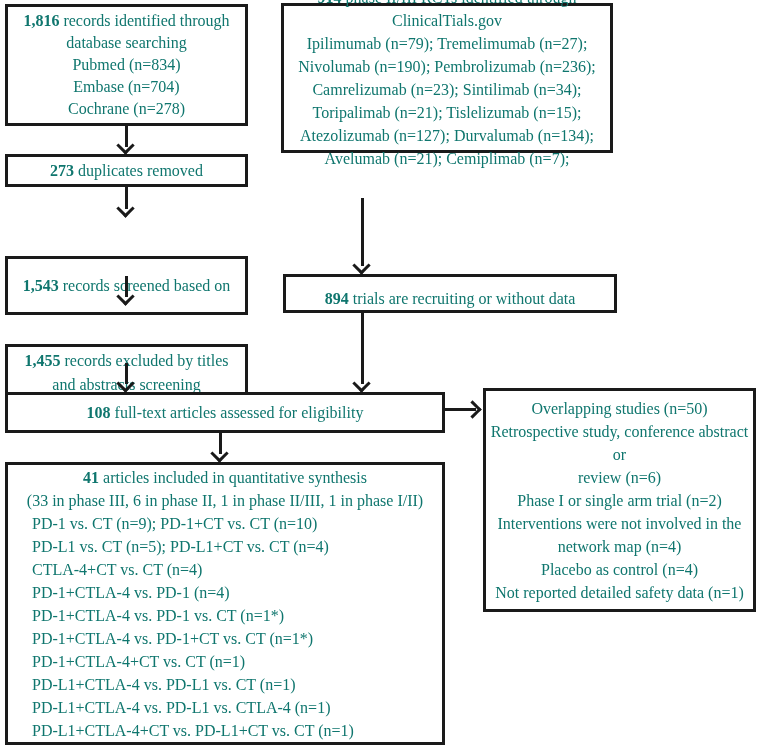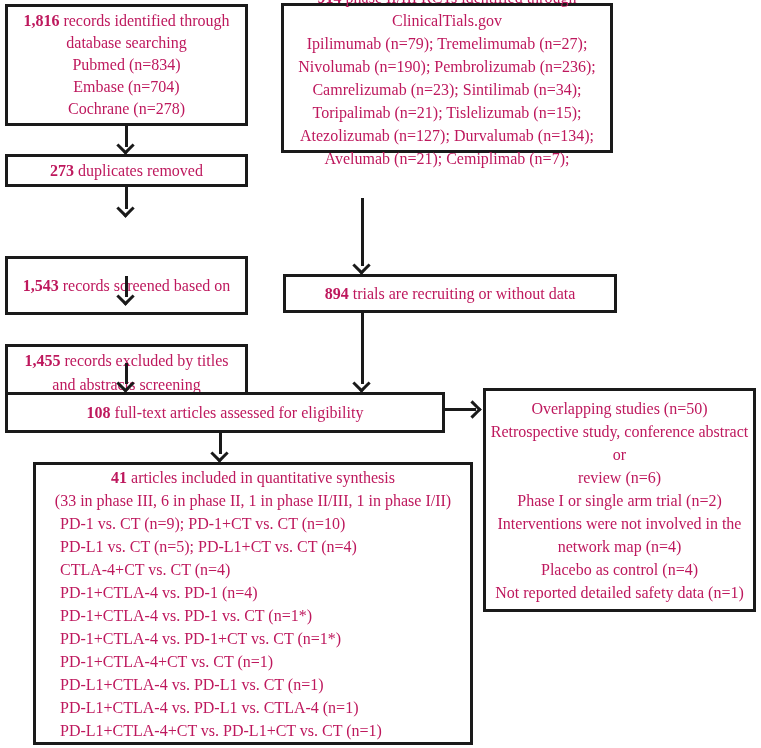--- a/index.html
+++ b/index.html
@@ -1,21 +1,21 @@
 <!DOCTYPE html>
 <html><head>
 <meta charset="utf-8">
 <style>
   html,body{margin:0;padding:0;background:#ffffff;}
   #canvas{
     position:relative;
     width:761px;height:748px;
     background:#ffffff;
     font-family:"Liberation Serif","DejaVu Serif",serif;
-    color:#be185d;
+    color:#0f766e;
     overflow:hidden;
   }
   .box{
     position:absolute;
     border:3px solid #1a1a1a;
     background:#ffffff;
     box-sizing:border-box;
     display:flex;
     flex-direction:column;
     justify-content:center;
@@ -74,40 +74,40 @@
 
   <div class="box lh24" style="left:5px;top:217px;width:243px;height:59px;">
     <div><span class="num">1,543</span><span> records screened based on</span></div>
   </div>
 
   <div class="box lh24" style="left:5px;top:305px;width:243px;height:58px;align-items:center;">
     <div><span class="num">1,455</span><span> records excluded by titles</span></div>
     <div>and abstracts screening</div>
   </div>
 
-  <div class="box" style="left:283px;top:274px;width:334px;height:39px;">
+  <div class="box" style="left:283px;top:274px;width:334px;height:39px;justify-content:flex-end;">
     <div><span class="num">894</span><span> trials are recruiting or without data</span></div>
   </div>
 
   <div class="box" style="left:5px;top:392px;width:440px;height:41px;">
     <div><span class="num">108</span><span> full-text articles assessed for eligibility</span></div>
   </div>
 
   <div class="box lh23" style="left:483px;top:388px;width:273px;height:224px;">
     <div>Overlapping studies (n=50)</div>
     <div>Retrospective study, conference abstract or</div>
     <div>review (n=6)</div>
     <div>Phase I or single arm trial (n=2)</div>
     <div>Interventions were not involved in the</div>
     <div>network map (n=4)</div>
     <div>Placebo as control (n=4)</div>
     <div>Not reported detailed safety data (n=1)</div>
   </div>
 
-  <div class="box lh23 left-list" style="left:5px;top:462px;width:440px;height:283px;margin-left:28px;">
+  <div class="box lh23 left-list" style="left:5px;top:462px;width:440px;height:283px;">
     <div><span class="num">41</span><span> articles included in quantitative synthesis</span></div>
     <div>(33 in phase III, 6 in phase II, 1 in phase II/III, 1 in phase I/II)</div>
     <div class="list-line">PD-1 vs. CT (n=9); PD-1+CT vs. CT (n=10)</div>
     <div class="list-line">PD-L1 vs. CT (n=5); PD-L1+CT vs. CT (n=4)</div>
     <div class="list-line">CTLA-4+CT vs. CT (n=4)</div>
     <div class="list-line">PD-1+CTLA-4 vs. PD-1 (n=4)</div>
     <div class="list-line">PD-1+CTLA-4 vs. PD-1 vs. CT (n=1*)</div>
     <div class="list-line">PD-1+CTLA-4 vs. PD-1+CT vs. CT (n=1*)</div>
     <div class="list-line">PD-1+CTLA-4+CT vs. CT (n=1)</div>
     <div class="list-line">PD-L1+CTLA-4 vs. PD-L1 vs. CT (n=1)</div>

